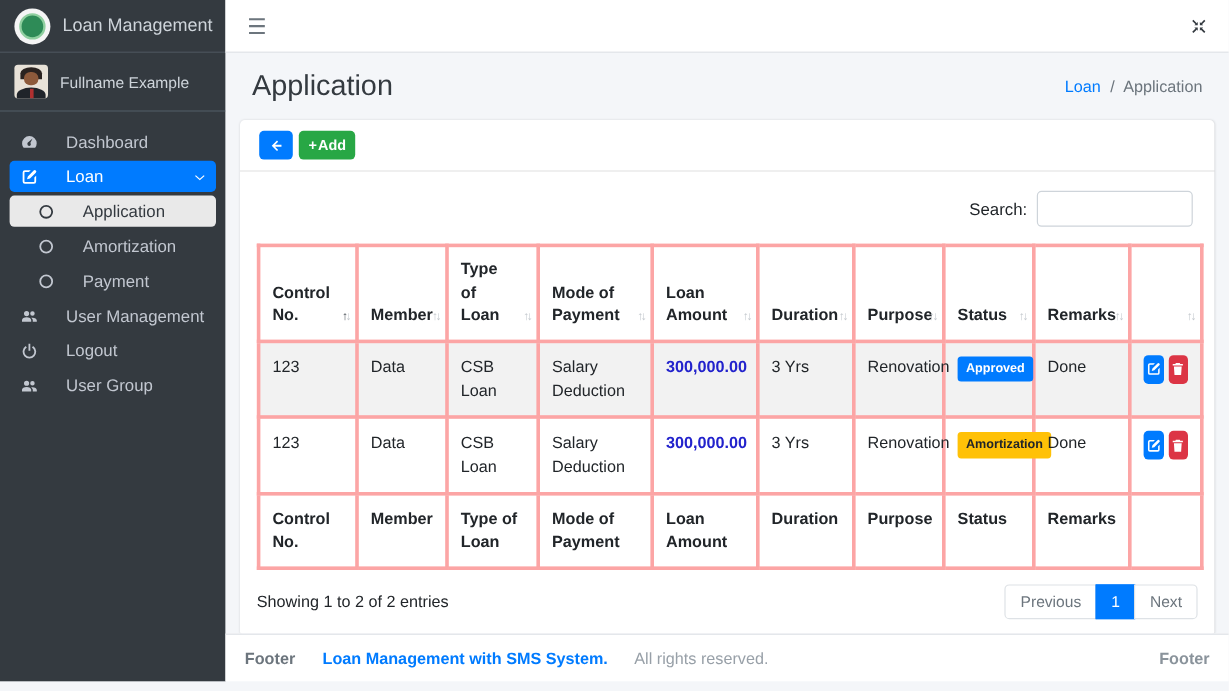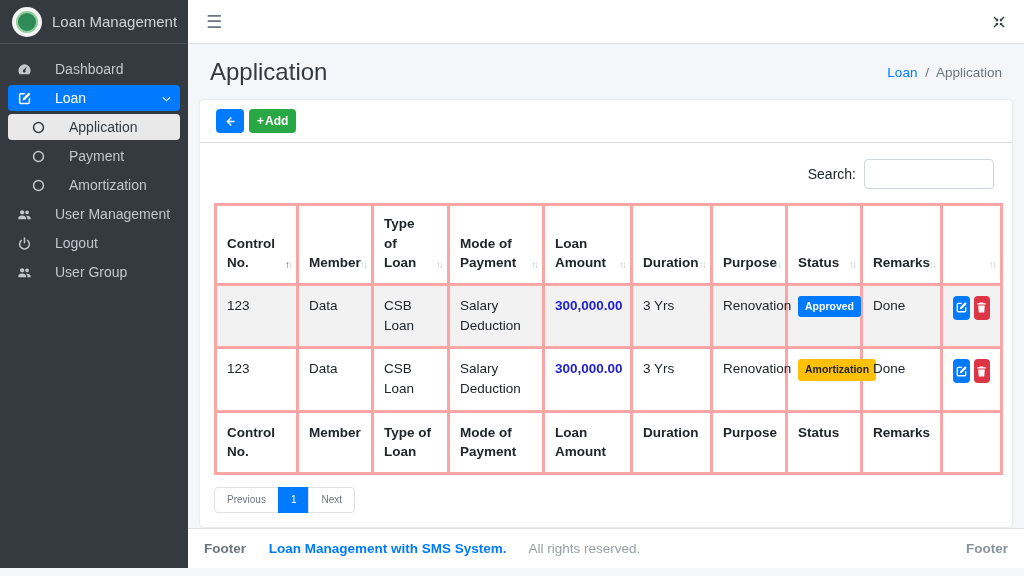--- a/index.html
+++ b/index.html
@@ -72,21 +72,21 @@
   .actions { display:flex; gap:4px; }
   .btn-icon { width:24px; height:24px; border:none; border-radius:4px; display:flex; align-items:center; justify-content:center; cursor:pointer; }
   .btn-edit { background:#007bff; }
   .btn-del { background:#dc3545; }
   .btn-icon svg { width:13px; height:13px; fill:#fff; }
   tfoot th { vertical-align:top; font-weight:bold; padding:10px; line-height:1.45; color:#212529; }
 
   .table-info-row { display:flex; align-items:center; justify-content:space-between; margin-top:12px; }
   .info-text { font-size:13.5px; color:#212529; }
   .pagination { display:flex; }
-  .page-btn { border:1px solid #dee2e6; background:#fff; color:#6c757d; font-size:10px; padding:7px 12px; cursor:pointer; margin-left:-1px; font-family:inherit; line-height:1; }
+  .page-btn { border:1px solid #dee2e6; background:#fff; color:#6c757d; font-size:13px; padding:7px 12px; cursor:pointer; margin-left:-1px; font-family:inherit; line-height:1; }
   .page-btn.first { border-radius:4px 0 0 4px; margin-left:0; }
   .page-btn.last { border-radius:0 4px 4px 0; }
   .page-btn.active { background:#007bff; border-color:#007bff; color:#fff; }
 
   .footer { height:40px; background:#fff; border-top:1px solid #dee2e6; display:flex; align-items:center; justify-content:space-between; padding:0 16px; flex-shrink:0; font-size:13.5px; }
   .footer .f-prefix { font-weight:bold; color:#6c757d; }
   .footer .f-link { font-weight:bold; color:#007bff; text-decoration:none; cursor:pointer; margin:0 19px; }
   .footer .f-suffix { color:#98a0a8; }
   .footer .f-right { font-weight:bold; color:#8a939b; }
 </style>
@@ -95,20 +95,29 @@
 
 <div class="app">
 
   <aside class="sidebar">
     <div class="brand">
       <span class="logo">
           <span class="logo-inner"></span>
         </span>
       <span class="brand-title">Loan Management</span>
     </div>
+    <div class="user-panel">
+      <span class="avatar">
+        <span class="hair"></span>
+          <span class="face"></span>
+          <span class="suit"></span>
+          <span class="tie"></span>
+      </span>
+      <span class="user-name">Fullname Example</span>
+    </div>
     <nav class="nav">
 
       <div class="nav-item">
         <span class="ico">
           <svg viewBox="0 0 16 16">
               <path d="M8 2.5A6.5 6.5 0 0 0 1.5 9c0 1.5.5 2.9 1.4 4h10.2A6.47 6.47 0 0 0 14.5 9 6.5 6.5 0 0 0 8 2.5zm0 8.8A1.8 1.8 0 0 1 6.2 9.5c0-.7.4-1.3 1-1.6l3.6-3.1-2 4c.3.3.5.7.5 1.2A1.8 1.8 0 0 1 8 11.3z"></path>
             </svg>
         </span>
         <span>Dashboard</span>
       </div>
@@ -137,30 +146,30 @@
         </span>
         <span>Application</span>
       </div>
 
       <div class="nav-item sub">
         <span class="ico">
           <svg viewBox="0 0 16 16">
               <circle cx="8" cy="8" r="5.3" fill="none" stroke="currentColor" stroke-width="1.6"></circle>
             </svg>
         </span>
+        <span>Amortization</span>
+      </div>
+
+      <div class="nav-item sub">
+        <span class="ico">
+          <svg viewBox="0 0 16 16">
+              <circle cx="8" cy="8" r="5.3" fill="none" stroke="currentColor" stroke-width="1.6"></circle>
+            </svg>
+        </span>
         <span>Payment</span>
-      </div>
-
-      <div class="nav-item sub">
-        <span class="ico">
-          <svg viewBox="0 0 16 16">
-              <circle cx="8" cy="8" r="5.3" fill="none" stroke="currentColor" stroke-width="1.6"></circle>
-            </svg>
-        </span>
-        <span>Amortization</span>
       </div>
 
       <div class="nav-item">
         <span class="ico">
           <svg viewBox="0 0 16 16">
               <path d="M5.5 8a2.3 2.3 0 1 0 0-4.6A2.3 2.3 0 0 0 5.5 8zm5.2-.3a2 2 0 1 0 0-4 2 2 0 0 0 0 4zM5.5 9c-2.3 0-4.1 1.2-4.1 2.6V13h8.2v-1.4C9.6 10.2 7.8 9 5.5 9zm5.2.3c-.4 0-.8 0-1.2.1.9.6 1.5 1.4 1.5 2.2V13h3.6v-1.2c0-1.4-1.7-2.5-3.9-2.5z"></path>
             </svg>
         </span>
         <span>User Management</span>
       </div>
@@ -340,20 +349,21 @@
                 <th>Duration</th>
                 <th>Purpose</th>
                 <th>Status</th>
                 <th>Remarks</th>
                 <th></th>
               </tr>
             </tfoot>
           </table>
 
           <div class="table-info-row">
+            <span class="info-text">Showing 1 to 2 of 2 entries</span>
             <div class="pagination">
               <button class="page-btn first">Previous</button>
               <button class="page-btn active">1</button>
               <button class="page-btn last">Next</button>
             </div>
           </div>
 
         </div>
       </div>
     </div>

